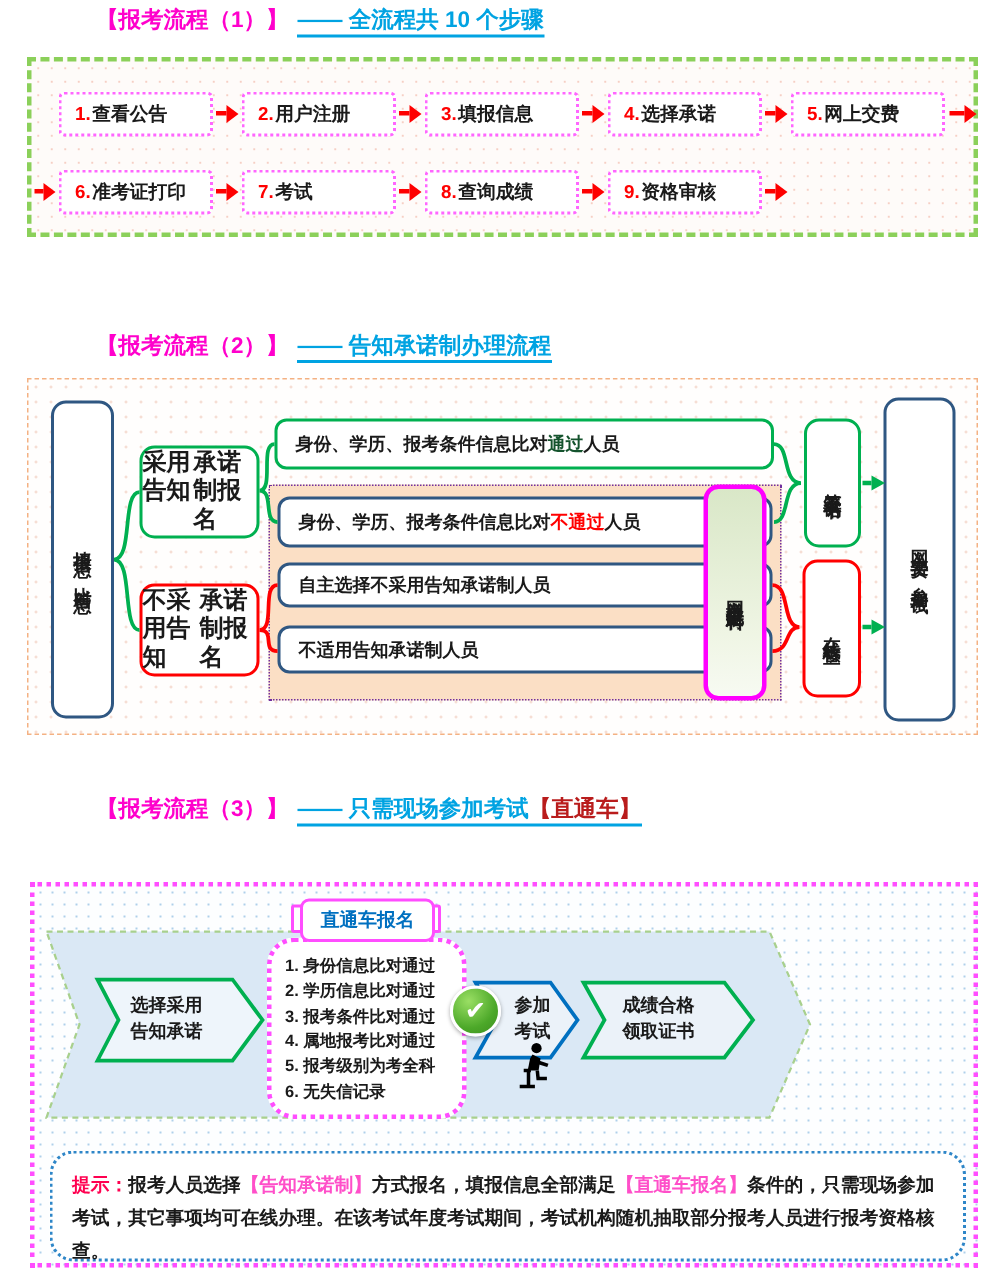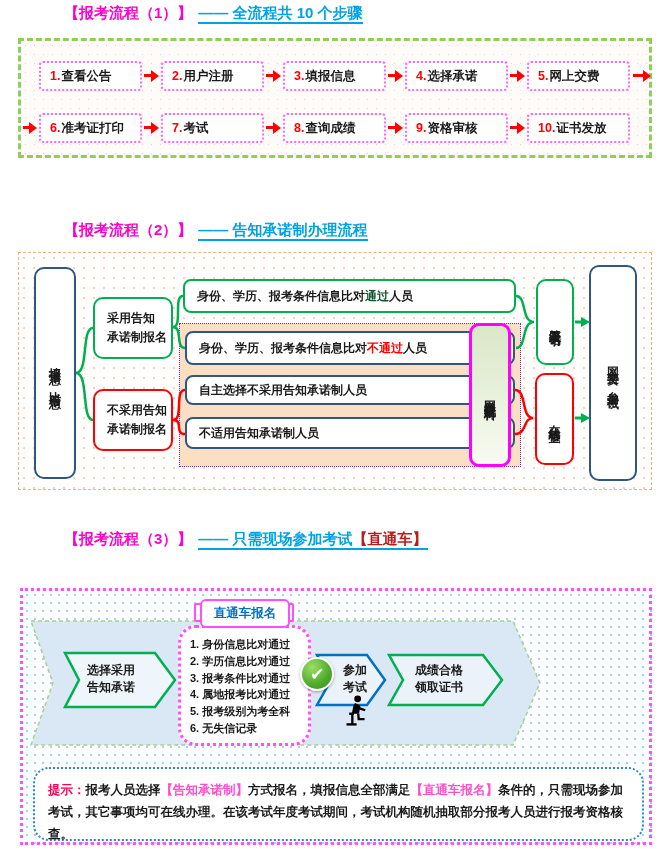--- a/index.html
+++ b/index.html
@@ -19,22 +19,22 @@
         padding-left:9px;font-size:12.5px;font-weight:bold;white-space:nowrap;}
   .sbox .num{color:#FF0000;margin-right:1px;}
   .harrow{position:absolute;height:3px;background:#FE0000;}
   .harrow::after{content:"";position:absolute;right:-8px;top:-4.5px;width:0;height:0;
         border-left:8px solid #FE0000;border-top:6px solid transparent;border-bottom:6px solid transparent;}
   
   .sec2{left:18px;top:252px;width:634px;height:238px;border:1.5px dashed #F4B183;background:
         radial-gradient(#F3D3C6 0.8px,transparent 0.9px) 0 0/10px 10px,#FFFEFD;}
   .navybox{border:2.5px solid #2F5782;border-radius:8px;background:#fff;display:flex;
         align-items:center;padding-left:12px;font-size:12px;font-weight:bold;white-space:nowrap;}
-  .optbox{border-radius:10px;background:#fff;display:flex;flex-direction:column;align-items:flex-start;
-        justify-content:center;padding-left:12px;font-size:12px;font-weight:bold;line-height:19px;}
+  .optbox{border-radius:10px;background:#fff;display:flex;flex-direction:row;align-items:flex-start;
+        justify-content:center;padding-left:0;font-size:16px;font-weight:bold;line-height:19px;}
   .opt-green{border:2.5px solid #00B050;}
   .opt-red{border:2.5px solid #FF0000;}
   .res-green{border:2.5px solid #00B050;border-radius:8px;background:#fff;display:flex;
         align-items:center;padding-left:12px;font-size:12px;font-weight:bold;white-space:nowrap;}
   .peach{background:#FBDFC5;border:1.5px dotted #7030A0;}
   .vbox{display:flex;align-items:center;justify-content:center;background:#fff;border-radius:10px;
         font-size:12px;font-weight:bold;writing-mode:vertical-rl;text-orientation:upright;
         letter-spacing:2px;line-height:1;}
   .v-navy{border:2.5px solid #2F5782;}
   .v-green{border:2.5px solid #00B050;}
@@ -103,24 +103,20 @@
         <span>考试</span>
       </div>
     <div class="sbox" style="left:262px;top:72px;">
         <span class="num">8.</span>
         <span>查询成绩</span>
       </div>
     <div class="sbox" style="left:384px;top:72px;">
         <span class="num">9.</span>
         <span>资格审核</span>
       </div>
-    <div class="sbox" style="left:506px;top:72px;">
-        <span class="num">10.</span>
-        <span>证书发放</span>
-      </div>
 
     <div class="harrow" style="left:123px;top:33px;width:7px;"></div>
     <div class="harrow" style="left:245px;top:33px;width:7px;"></div>
     <div class="harrow" style="left:367px;top:33px;width:7px;"></div>
     <div class="harrow" style="left:489px;top:33px;width:7px;"></div>
     <div class="harrow" style="left:612px;top:33px;width:10px;"></div>
     <div class="harrow" style="left:2px;top:85px;width:6px;"></div>
     <div class="harrow" style="left:123px;top:85px;width:7px;"></div>
     <div class="harrow" style="left:245px;top:85px;width:7px;"></div>
     <div class="harrow" style="left:367px;top:85px;width:7px;"></div>

